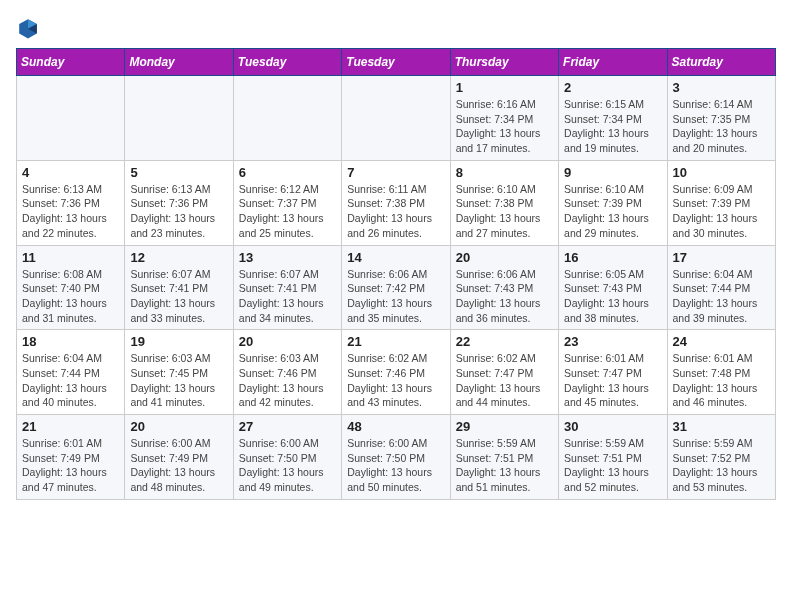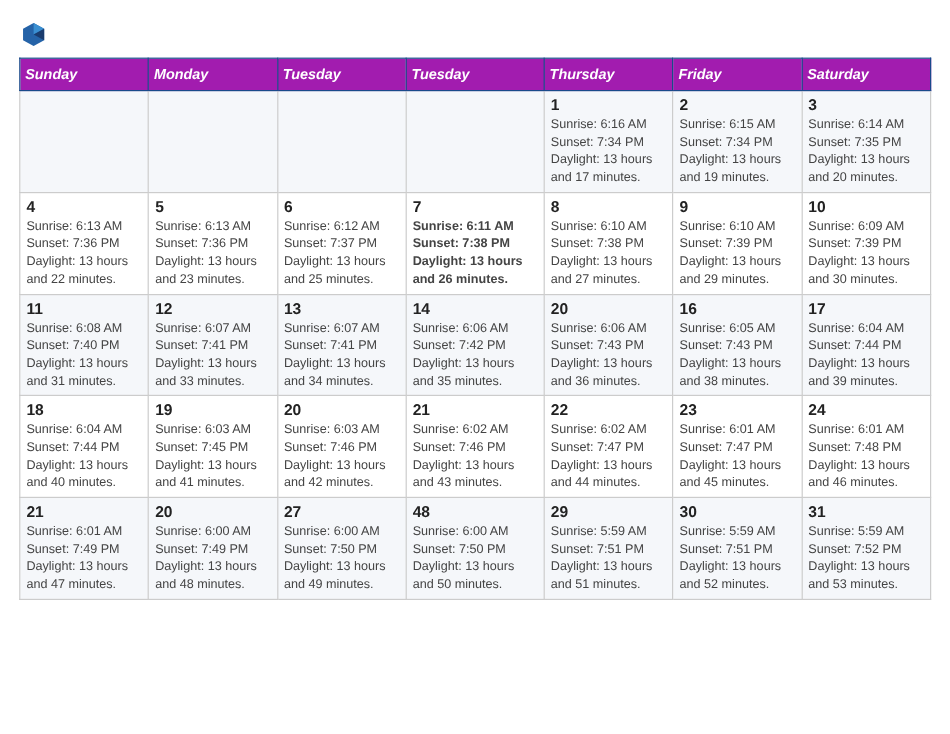--- a/index.html
+++ b/index.html
@@ -154,21 +154,21 @@
         </td>
         <td>
           <span class="day-number">6</span>
           <div class="day-info" style="white-space: pre-line;">Sunrise: 6:12 AM
 Sunset: 7:37 PM
 Daylight: 13 hours
 and 25 minutes.</div>
         </td>
         <td>
           <span class="day-number">7</span>
-          <div class="day-info" style="white-space: pre-line; font-weight: bold;">Sunrise: 6:11 AM
+          <div class="day-info" style="white-space: pre-line;">Sunrise: 6:11 AM
 Sunset: 7:38 PM
 Daylight: 13 hours
 and 26 minutes.</div>
         </td>
         <td>
           <span class="day-number">8</span>
           <div class="day-info" style="white-space: pre-line;">Sunrise: 6:10 AM
 Sunset: 7:38 PM
 Daylight: 13 hours
 and 27 minutes.</div>

